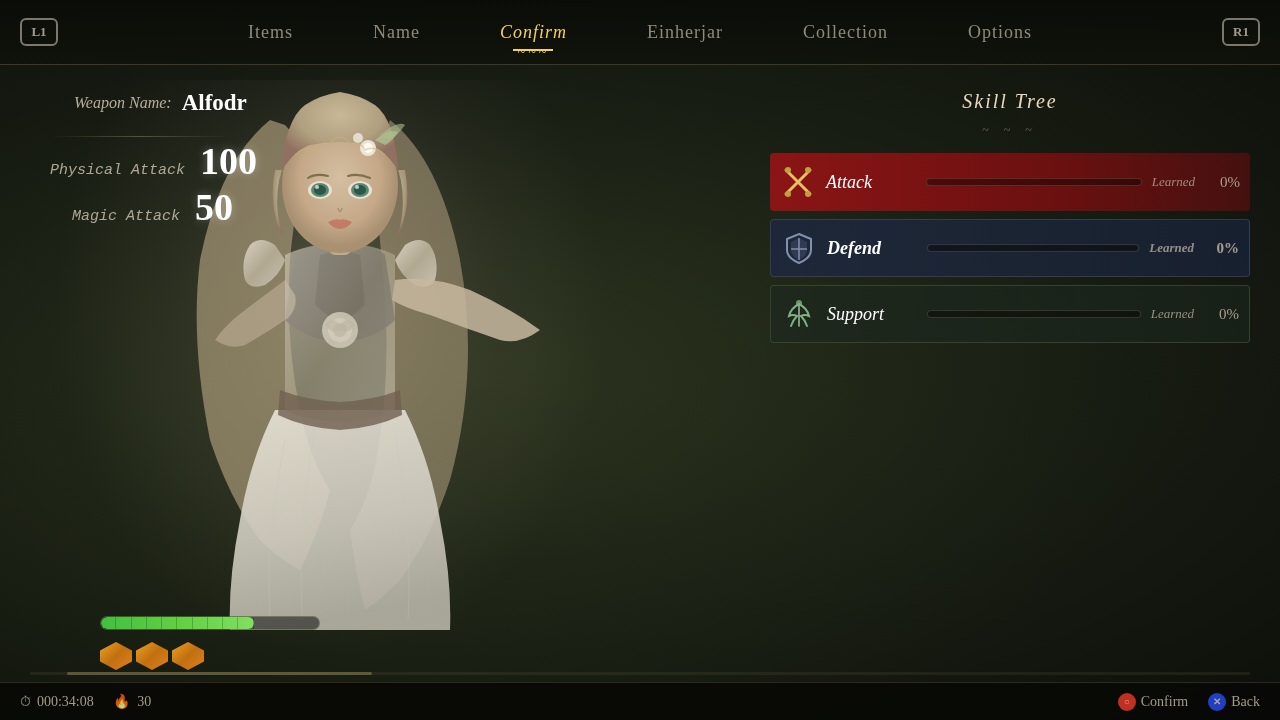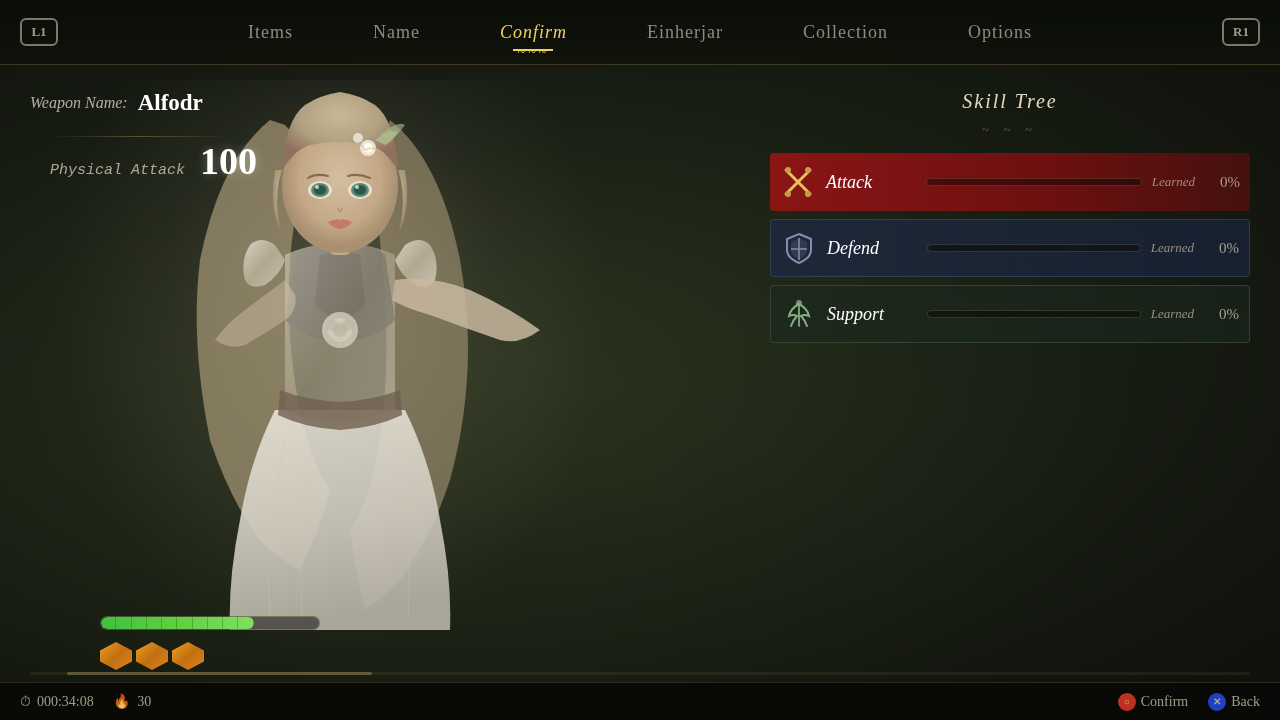--- a/index.html
+++ b/index.html
@@ -148,20 +148,21 @@
       display: flex;
       align-items: center;
       gap: 10px;
       margin-bottom: 20px;
     }
 
     .weapon-name-label {
       font-size: 16px;
       font-style: italic;
       color: rgba(210,200,180,0.85);
+      margin-left: 44px;
     }
 
     .weapon-name-value {
       font-size: 23px;
       color: #ffffff;
       font-weight: bold;
     }
 
     .weapon-divider {
       width: 180px;
@@ -232,20 +233,21 @@
       position: relative;
     }
 
     .skill-row.attack-row {
       background: linear-gradient(90deg, #8b1515 0%, #6b1010 60%, rgba(80,15,15,0.8) 100%);
     }
 
     .skill-row.defend-row {
       background: linear-gradient(90deg, rgba(30,40,60,0.9) 0%, rgba(25,35,55,0.8) 100%);
       border: 1px solid rgba(100,120,160,0.3);
+      font-weight: bold;
     }
 
     .skill-row.support-row {
       background: linear-gradient(90deg, rgba(30,40,30,0.9) 0%, rgba(25,35,25,0.8) 100%);
       border: 1px solid rgba(100,140,100,0.3);
     }
 
     .skill-icon-box {
       width: 56px;
       height: 58px;
@@ -560,20 +562,24 @@
   <div class="weapon-name-row">
     <span class="weapon-name-label">Weapon Name:</span>
     <span class="weapon-name-value">Alfodr</span>
   </div>
   <div class="weapon-divider"></div>
 
   <div class="stat-row">
     <span class="stat-label">Physical Attack</span>
     <span class="stat-value">100</span>
   </div>
+  <div class="stat-row">
+    <span class="stat-label">Magic Attack</span>
+    <span class="stat-value">50</span>
+  </div>
 </div>
 
 <div class="skill-panel">
   <div class="skill-title">Skill Tree</div>
   <div class="skill-title-decoration">~ ~ ~</div>
 
   <div class="skill-row attack-row">
     <div class="skill-icon-box">
       <div class="skill-icon">
         <svg width="36" height="36" viewBox="0 0 36 36">

